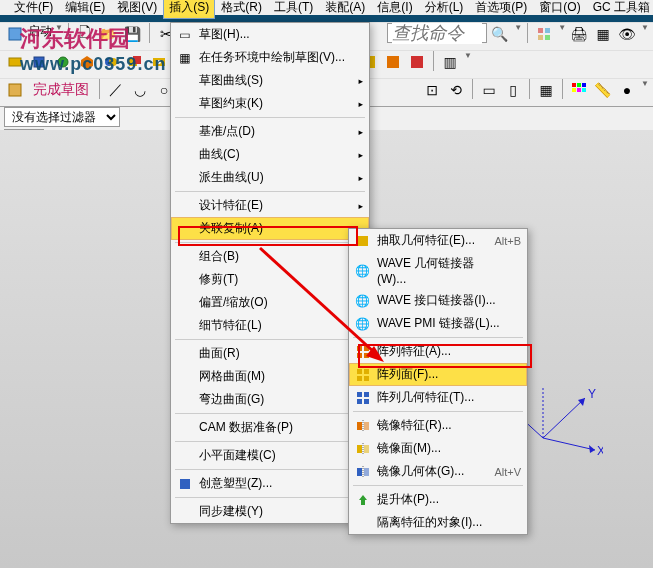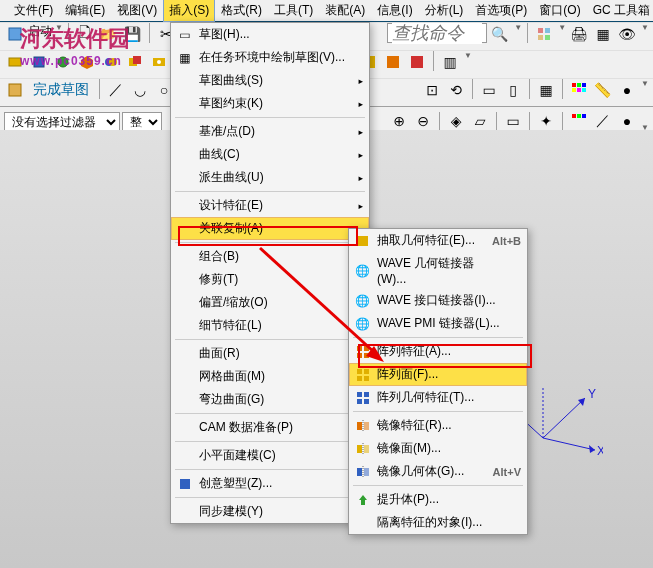--- a/index.html
+++ b/index.html
@@ -1,64 +1,64 @@
 <!DOCTYPE html>
 <html><head>
 <meta charset="utf-8">
 <style>
 * { margin: 0; padding: 0; box-sizing: border-box; font-family: "Microsoft YaHei", Arial, sans-serif; font-size: 12px; }
 body { width: 653px; height: 568px; background: #d8d8d8; overflow: hidden; position: relative; }
 
 
-.menubar { display: flex; background: #f0f0f0; height: 22px; border-bottom: 1px solid #0c4a6e; align-items: center; padding-left: 8px; }
+.menubar { display: flex; background: #f0f0f0; height: 22px; border-bottom: 7px solid #0c4a6e; align-items: center; padding-left: 8px; }
 .menubar .mitem { padding: 3px 6px; cursor: pointer; white-space: nowrap; }
 .menubar .mitem.active { background: #fde047; border: 1px solid #7da2ce; padding: 2px 5px; }
 
 
 .toolbars { background: #f0f0f0; border-bottom: 1px solid #a0a0a0; }
 .toolbar-row { display: flex; align-items: flex-start; height: 28px; border-top: 1px solid #e0e0e0; gap: 2px; padding: 0 4px; }
 .tbtn { width: 22px; height: 22px; border: 1px solid transparent; display: inline-flex; align-items: center; justify-content: center; cursor: pointer; font-size: 14px; }
 .tsep { width: 1px; height: 20px; background: #a0a0a0; margin: 0 3px; }
 .tdrop { font-size: 8px; color: #666; margin-left: 1px; }
 
 
 .searchbox { display: flex; align-items: center; border: 1px solid #999; background: #fff; height: 20px; padding: 0 4px; width: 100px; }
 .searchbox input { border: none; outline: none; width: 100%; font-size: 18px; color: #888; font-style: italic; }
 
 
-.selrow { display: flex; align-items: flex-end; background: #f0f0f0; height: 26px; border-bottom: 1px solid #a0a0a0; padding: 0 4px; gap: 2px; }
+.selrow { display: flex; align-items: flex-start; background: #f0f0f0; height: 26px; border-bottom: 1px solid #a0a0a0; padding: 0 4px; gap: 2px; flex-direction: column; }
 .selcombo { border: 1px solid #999; background: #fff; height: 20px; font-size: 12px; padding: 1px 3px; }
 .selcombo.first { width: 116px; }
 
 
 .viewport { position: absolute; top: 130px; left: 0; right: 0; bottom: 0; background: linear-gradient(#e0e0e0, #c8c8c8); }
 
 
 .dropdown { position: absolute; background: #f4f4f4; border: 1px solid #999; box-shadow: 2px 2px 8px rgba(0,0,0,.3); min-width: 180px; z-index: 100; }
 .dropdown.main { left: 170px; top: 22px; }
 .dropdown.sub { left: 348px; top: 228px; width: 174px; }
 .dropdown .dhdr { display: flex; align-items: center; gap: 6px; padding: 3px 24px 3px 6px; cursor: pointer; position: relative; }
 .dropdown .dhdr.highlight { background: #fde047; border: 1px solid #e8b665; padding: 2px 23px 2px 5px; }
 .dropdown .dhdr .arrow { position: absolute; right: 6px; font-size: 9px; }
-.dropdown .dhdr .shortcut { position: absolute; right: 6px; color: #666; font-size: 11px; font-weight: bold; }
+.dropdown .dhdr .shortcut { position: absolute; right: 6px; color: #666; font-size: 11px; }
 .dropdown .dsep { height: 1px; background: #ccc; margin: 2px 4px; }
 .dropdown .dicon { width: 16px; height: 16px; display: inline-flex; align-items: center; justify-content: center; font-size: 12px; }
 
 
 .redbox { position: absolute; border: 2px solid #e60000; pointer-events: none; z-index: 200; }
 .redbox.box1 { left: 178px; top: 226px; width: 180px; height: 20px; }
 .redbox.box2 { left: 358px; top: 344px; width: 174px; height: 24px; }
 
 
 .redarrow { position: absolute; left: 256px; top: 244px; z-index: 199; pointer-events: none; }
 
 
 .watermark { position: absolute; left: 20px; top: 24px; z-index: 150; pointer-events: none; opacity: 0.9; }
 .watermark .wm-name { color: #be185d; font-size: 22px; font-weight: bold; font-family: "SimHei", sans-serif; }
-.watermark .wm-url { color: #a21caf; font-size: 12px; font-weight: bold; letter-spacing: 1px; }
+.watermark .wm-url { color: #0c4a6e; font-size: 18px; font-weight: bold; letter-spacing: 1px; }
 
 
 .axis { position: absolute; right: 50px; bottom: 100px; z-index: 50; }
 
 
 .ico-y { fill: #e0b000; }
 .ico-b { fill: #3060c0; }
 .ico-g { fill: #30a030; }
 .ico-r { fill: #d03030; }
 .ico-o { fill: #e07000; }
@@ -201,21 +201,21 @@
     <span class="tbtn">▥</span>
     <span class="tdrop">▼</span>
   </div>
 
   <div class="toolbar-row">
     <span class="tbtn">
         <svg width="16" height="16">
           <rect x="2" y="2" width="12" height="12" fill="#e0b050" stroke="#a07000"></rect>
         </svg>
       </span>
-    <span class="tbtn" style="width:auto;padding:0 4px;color:#0369a1">完成草图</span>
+    <span class="tbtn" style="width:auto;padding:0 4px;color:#be185d">完成草图</span>
     <span class="tsep"></span>
     <span class="tbtn">／</span>
     <span class="tbtn">◡</span>
     <span class="tbtn">○</span>
     <span style="flex:1"></span>
     <span class="tbtn">⊡</span>
     <span class="tbtn">⟲</span>
     <span class="tsep"></span>
     <span class="tbtn">▭</span>
     <span class="tbtn">▯</span>

